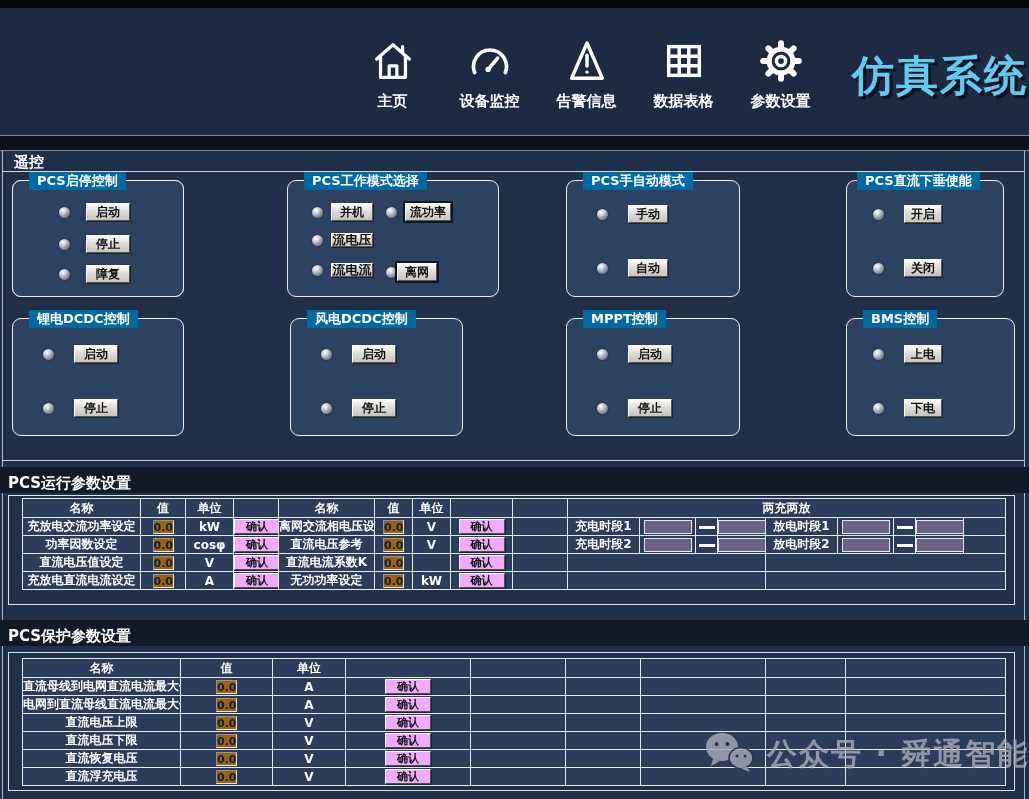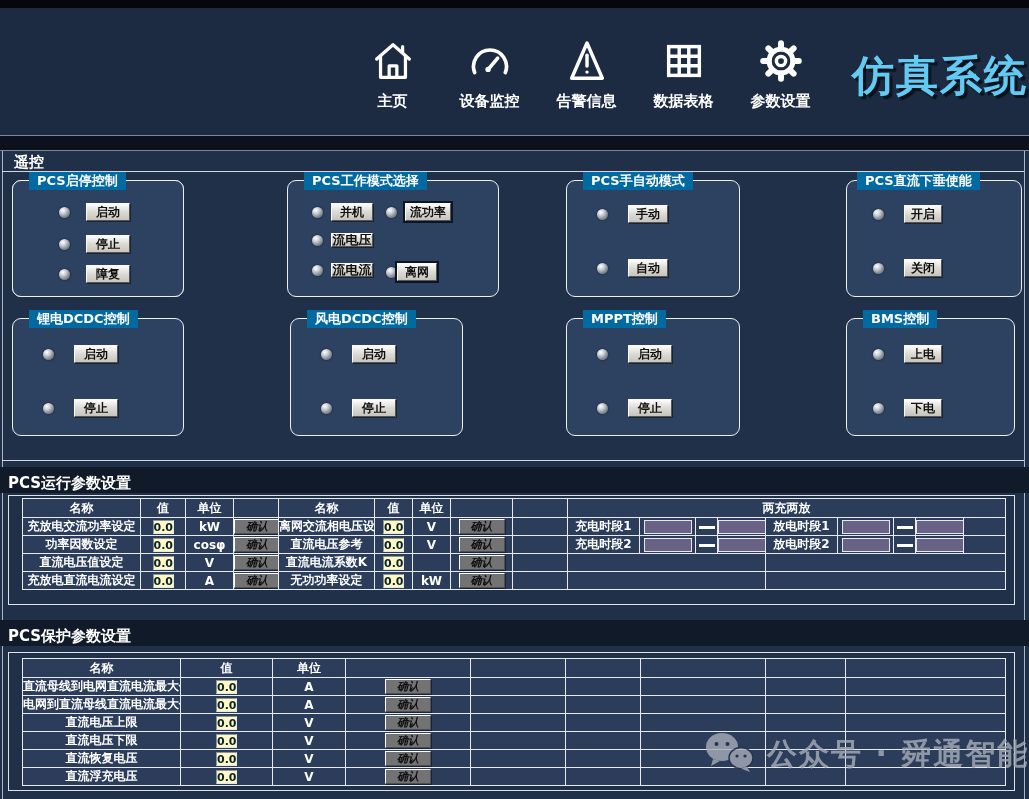--- a/index.html
+++ b/index.html
@@ -43,29 +43,29 @@
   .ctl-btn.small{min-width:42px;max-width:42px;height:14px;font-size:13px;padding:0 11px;}
   
   table.params{position:absolute;border-collapse:collapse;table-layout:fixed;}
   table.params td,table.params th{border:1px solid #e8ebee;background:#2b3d5a;color:#fff;
       font-size:12px;font-weight:bold;height:18px;padding:0;text-align:center;overflow:hidden;
       white-space:nowrap;box-sizing:border-box;}
   table.params th{height:19px;}
   td.name-sm{font-size:11px;}
   td.unit{color:#cdd93f;}
   td.left{text-align:left;padding-left:5px;}
-  .val-box{display:inline-block;width:21px;height:14px;line-height:13px;background:#fef9c3;
+  .val-box{display:inline-block;width:21px;height:14px;line-height:13px;background:#a16207;
       color:#09222c;font-size:11px;font-weight:bold;text-align:center;vertical-align:middle;
       border:1px solid #e4e8ec;border-top-color:#8d949c;border-left-color:#8d949c;
       box-sizing:border-box;cursor:text;}
   .confirm-btn{display:inline-block;min-width:46px;height:15px;line-height:14px;font-size:11px;
-      font-weight:bold;color:#101010;background:#737373;
+      font-weight:bold;color:#101010;background:#f0abfc;
       border:1px solid #ffffff;border-right-color:#4f4f52;border-bottom-color:#4f4f52;
       box-shadow:1px 1px 0 rgba(0,0,0,.4);cursor:pointer;padding:0 6px;box-sizing:border-box;
-      font-family:inherit;font-style:italic;}
+      font-family:inherit;}
   .time-box{display:inline-block;width:48px;height:14px;background:#696287;
       border:1px solid #e8e8e8;vertical-align:middle;box-sizing:border-box;cursor:text;}
   .dash{display:inline-block;width:16px;height:3px;background:#fff;vertical-align:middle;}
   
   .wm{position:absolute;left:703px;top:580px;display:flex;align-items:center;gap:12px;opacity:.8;}
   .wm-text{font-size:30px;font-weight:bold;color:#a8aeb9;letter-spacing:2px;white-space:nowrap;}
 </style>
 </head>
 <body>
 
@@ -203,21 +203,21 @@
     <div class="pair" style="left:30px;top:24px;gap:20px;">
       <span class="led"></span>
       <button class="ctl-btn" style="min-width:40px;">手动</button>
     </div>
     <div class="pair" style="left:30px;top:78px;gap:20px;">
       <span class="led"></span>
       <button class="ctl-btn" style="min-width:40px;">自动</button>
     </div>
   </div>
 
-  <div class="gbox" style="left:846px;top:29px;width:176px;height:117px;">
+  <div class="gbox" style="left:846px;top:29px;width:158px;height:117px;">
     <span class="gtitle" style="left:10px;">PCS直流下垂使能</span>
     <div class="pair" style="left:26px;top:24px;gap:20px;">
       <span class="led"></span>
       <button class="ctl-btn" style="min-width:38px;">开启</button>
     </div>
     <div class="pair" style="left:26px;top:78px;gap:20px;">
       <span class="led"></span>
       <button class="ctl-btn" style="min-width:38px;">关闭</button>
     </div>
   </div>

